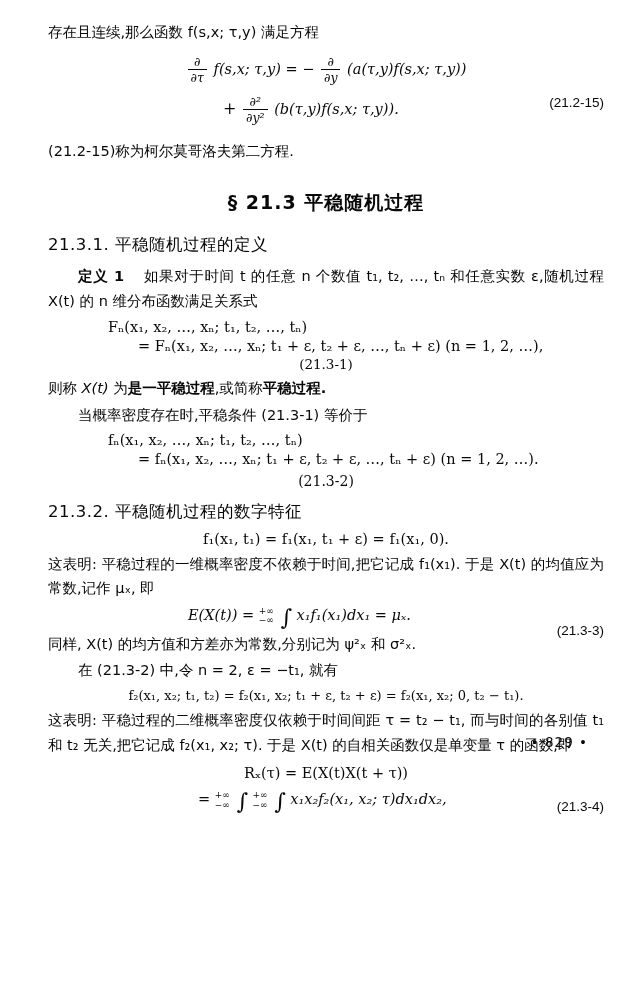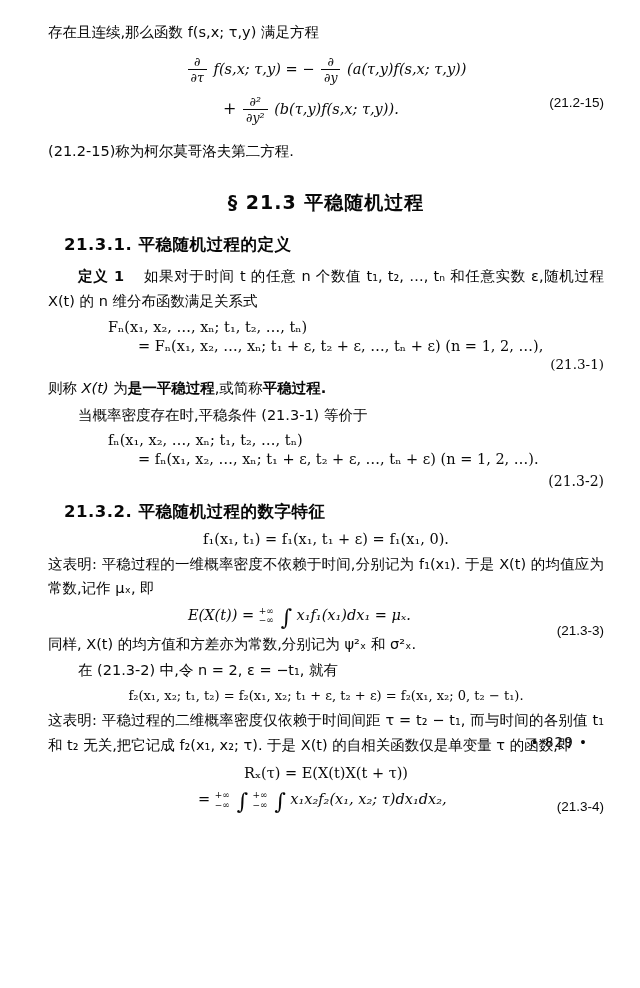--- a/index.html
+++ b/index.html
@@ -22,21 +22,21 @@
     box-sizing: border-box;
     filter: contrast(1.08);
   }
   .inner {
     position: absolute;
     left: 48px;
     top: 18px;
     width: 556px;
   }
   .center { text-align: center; }
-  .right { text-align: right; }
+  .right { text-align: center; }
 
   .eqrow {
     position: relative;
     margin: 4px 0;
     min-height: 18px;
   }
   .eqnum {
     position: absolute;
     right: 0;
     top: 0;
@@ -73,23 +73,23 @@
   h2.section {
     text-align: center;
     font-family: "DejaVu Sans", "Liberation Sans", sans-serif;
     font-weight: bold;
     font-size: 19px;
     margin: 26px 0 18px 0;
     letter-spacing: 1px;
   }
   h3.subsection {
     font-family: "DejaVu Sans", "Liberation Sans", sans-serif;
-    font-weight: bold;
+    font-weight: normal;
     font-size: 16.5px;
-    margin: 14px 0 8px 16px;
+    margin: 14px 0 8px 0;
     letter-spacing: 0.5px;
   }
   .para {
     font-family: "DejaVu Sans", "Liberation Sans", sans-serif;
     font-size: 14.5px;
     line-height: 1.7;
     margin: 2px 0;
     text-align: justify;
   }
   .para.ind { text-indent: 30px; }
@@ -184,21 +184,21 @@
       <div class="eqbody" style="padding-left:60px;">fₙ(x₁, x₂, …, xₙ; t₁, t₂, …, tₙ)</div>
       <div class="eqbody" style="padding-left:90px; margin-top:3px;">= fₙ(x₁, x₂, …, xₙ; t₁ + ε, t₂ + ε, …, tₙ + ε) (n = 1, 2, …).</div>
       <div class="eqbody right" style="margin-top:6px;font-size:14px;">(21.3-2)</div>
     </div>
 
     <h3 class="subsection" style="margin-top:12px;">21.3.2. 平稳随机过程的数字特征</h3>
 
 
     <div class="eqbody center" style="margin:5px 0;">f₁(x₁, t₁) = f₁(x₁, t₁ + ε) = f₁(x₁, 0).</div>
 
-    <div class="para">这表明: 平稳过程的一维概率密度不依赖于时间,分别记为 f₁(x₁). 于是 X(t) 的均值应为常数,记作 μₓ, 即</div>
+    <div class="para">这表明: 平稳过程的一维概率密度不依赖于时间,把它记成 f₁(x₁). 于是 X(t) 的均值应为常数,记作 μₓ, 即</div>
 
     <div class="eqrow" style="margin-top:6px;">
       <div class="eqbody" style="padding-left:140px;">
         <span class="it">E(X(t)) =</span>
         <span class="intlim">
           <span style="display:block;">+∞</span>
           <span style="display:block;">−∞</span>
         </span>
         <span class="bigint">∫</span>
         <span class="it">x₁f₁(x₁)dx₁ = μₓ.</span>

